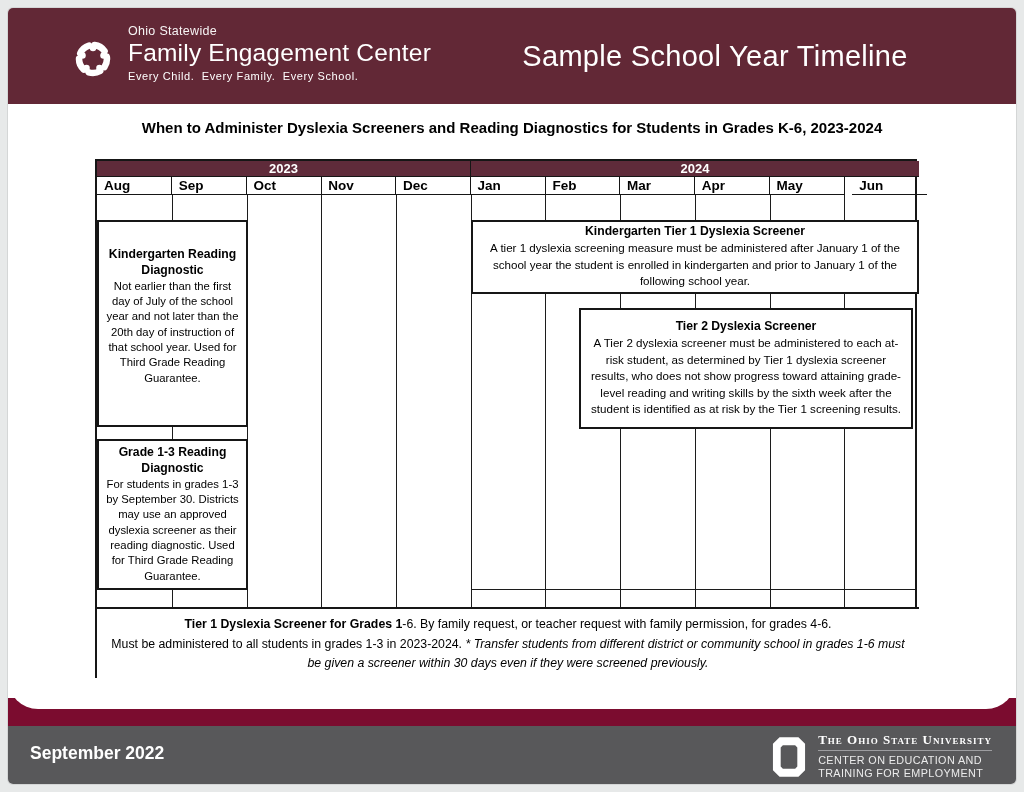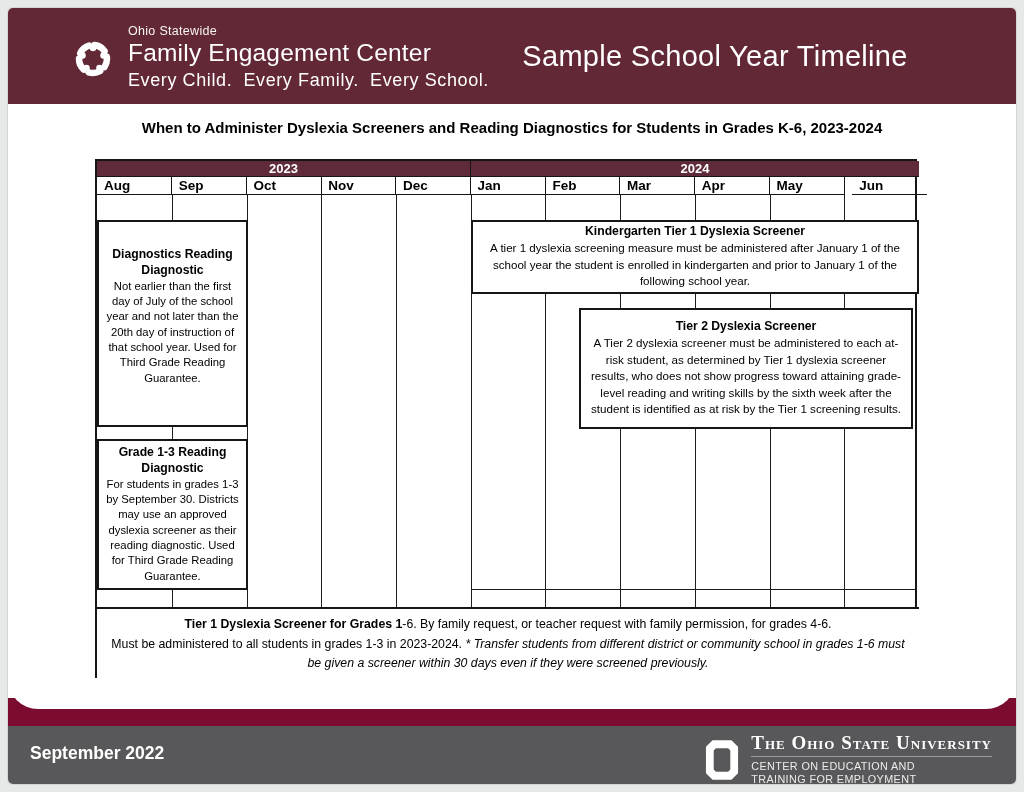--- a/index.html
+++ b/index.html
@@ -18,21 +18,21 @@
   
   .hdr {
     position:absolute; left:0; top:0; width:100%; height:96px;
     background:#622836; z-index:3;
   }
   .logo-wrap { position:absolute; left:62px; top:16px; display:flex; align-items:flex-start; }
   .logo-swirl { margin-top:12px; }
   .logo-text { margin-left:12px; color:#fff; }
   .logo-top { font-size:12.5px; font-weight:400; letter-spacing:.3px; opacity:.95; }
   .logo-main { font-size:24.5px; font-weight:400; letter-spacing:.2px; line-height:1.05; margin-top:2px; }
-  .logo-tag { font-size:18px; font-weight:300; letter-spacing:.6px; margin-top:4px; white-space:pre-wrap; }
+  .logo-tag { font-size:11px; font-weight:300; letter-spacing:.6px; margin-top:4px; white-space:pre-wrap; }
   .hdr-title {
     position:absolute; left:492px; top:32px; width:430px;
     text-align:center; color:#fff; font-size:29px; font-weight:400; letter-spacing:.3px;
   }
   
   .content {
     position:absolute; left:0; top:96px; width:100%; height:605px;
     background:#fff; z-index:2; border-radius:0 0 30px 30px;
   }
   .subtitle {
@@ -82,21 +82,21 @@
   }
   .b { font-weight:700; } .i { font-style:italic; }
   
   .band { position:absolute; left:0; top:690px; width:100%; height:28px; background:#7b0c2f; z-index:1; }
   .foot { position:absolute; left:0; top:718px; width:100%; height:58px; background:#58585a; z-index:2; }
   .foot-date { position:absolute; left:22px; top:17px; color:#fff; font-size:17.5px; font-weight:700; }
   .osu { position:absolute; right:24px; top:7px; display:flex; align-items:center; }
   .osu-text { margin-left:12px; }
   .osu-name {
     font-family:"Liberation Serif", serif; font-variant:small-caps;
-    font-size:19px; font-weight:700; letter-spacing:1px; color:#fff; line-height:1;
+    font-size:13px; font-weight:700; letter-spacing:1px; color:#fff; line-height:1;
   }
   .osu-rule { height:1px; background:#9d9da0; margin:4px 0 3px 0; }
   .osu-dept { font-size:10.8px; letter-spacing:.4px; color:#ececec; line-height:1.25; }
 </style>
 </head>
 <body>
 
 <div class="slide">
 
   <div class="hdr">
@@ -153,21 +153,21 @@
         <div class="vline" style="left:298.9px"></div>
         <div class="vline" style="left:373.6px"></div>
         <div class="vline" style="left:448.4px"></div>
         <div class="vline" style="left:523.1px"></div>
         <div class="vline" style="left:597.8px"></div>
         <div class="vline" style="left:672.5px"></div>
         <div class="vline" style="left:747.3px"></div>
         <div class="hseg"></div>
 
         <div class="tbox box-krd">
-          <h3>Diagnostics Reading Diagnostic</h3>
+          <h3>Kindergarten Reading Diagnostic</h3>
           <p>Not earlier than the first day of July of the school year and not later than the 20th day of instruction of that school year. Used for Third Grade Reading Guarantee.</p>
         </div>
 
         <div class="tbox box-g13">
           <h3>Grade 1-3 Reading Diagnostic</h3>
           <p>For students in grades 1-3 by September 30. Districts may use an approved dyslexia screener as their reading diagnostic. Used for Third Grade Reading Guarantee.</p>
         </div>
 
         <div class="tbox box-t1">
           <h3>Kindergarten Tier 1 Dyslexia Screener</h3>

